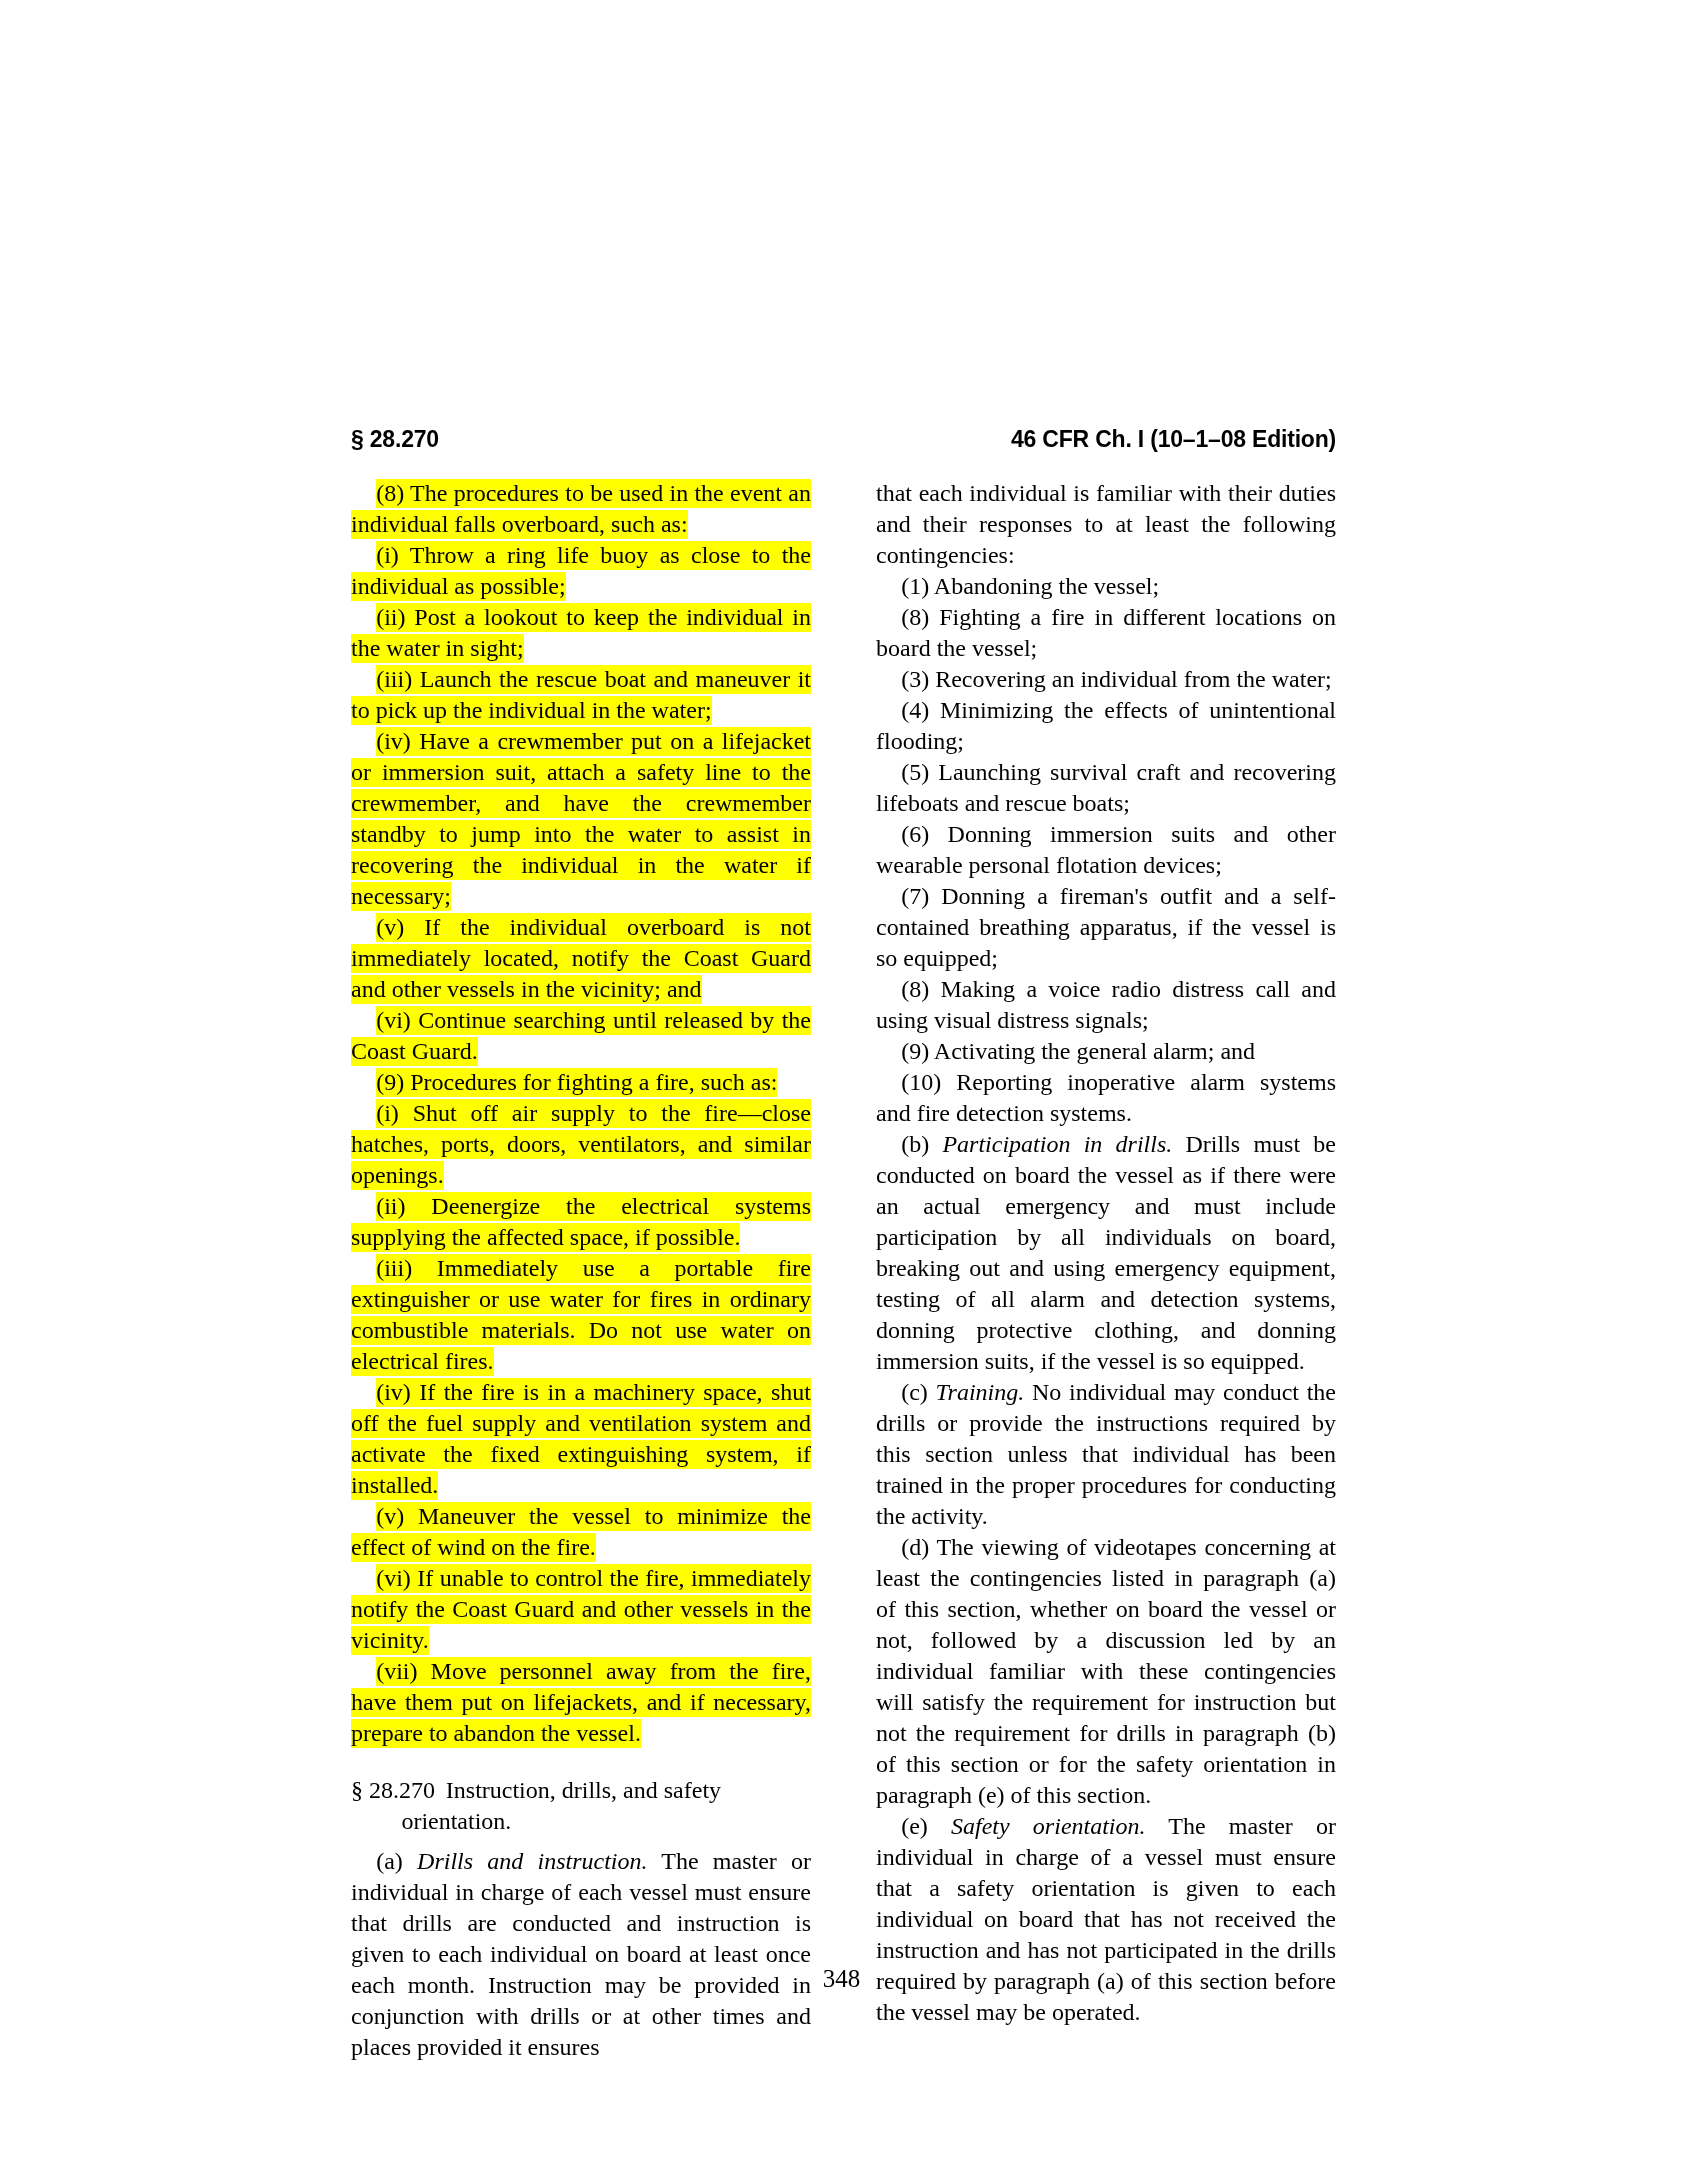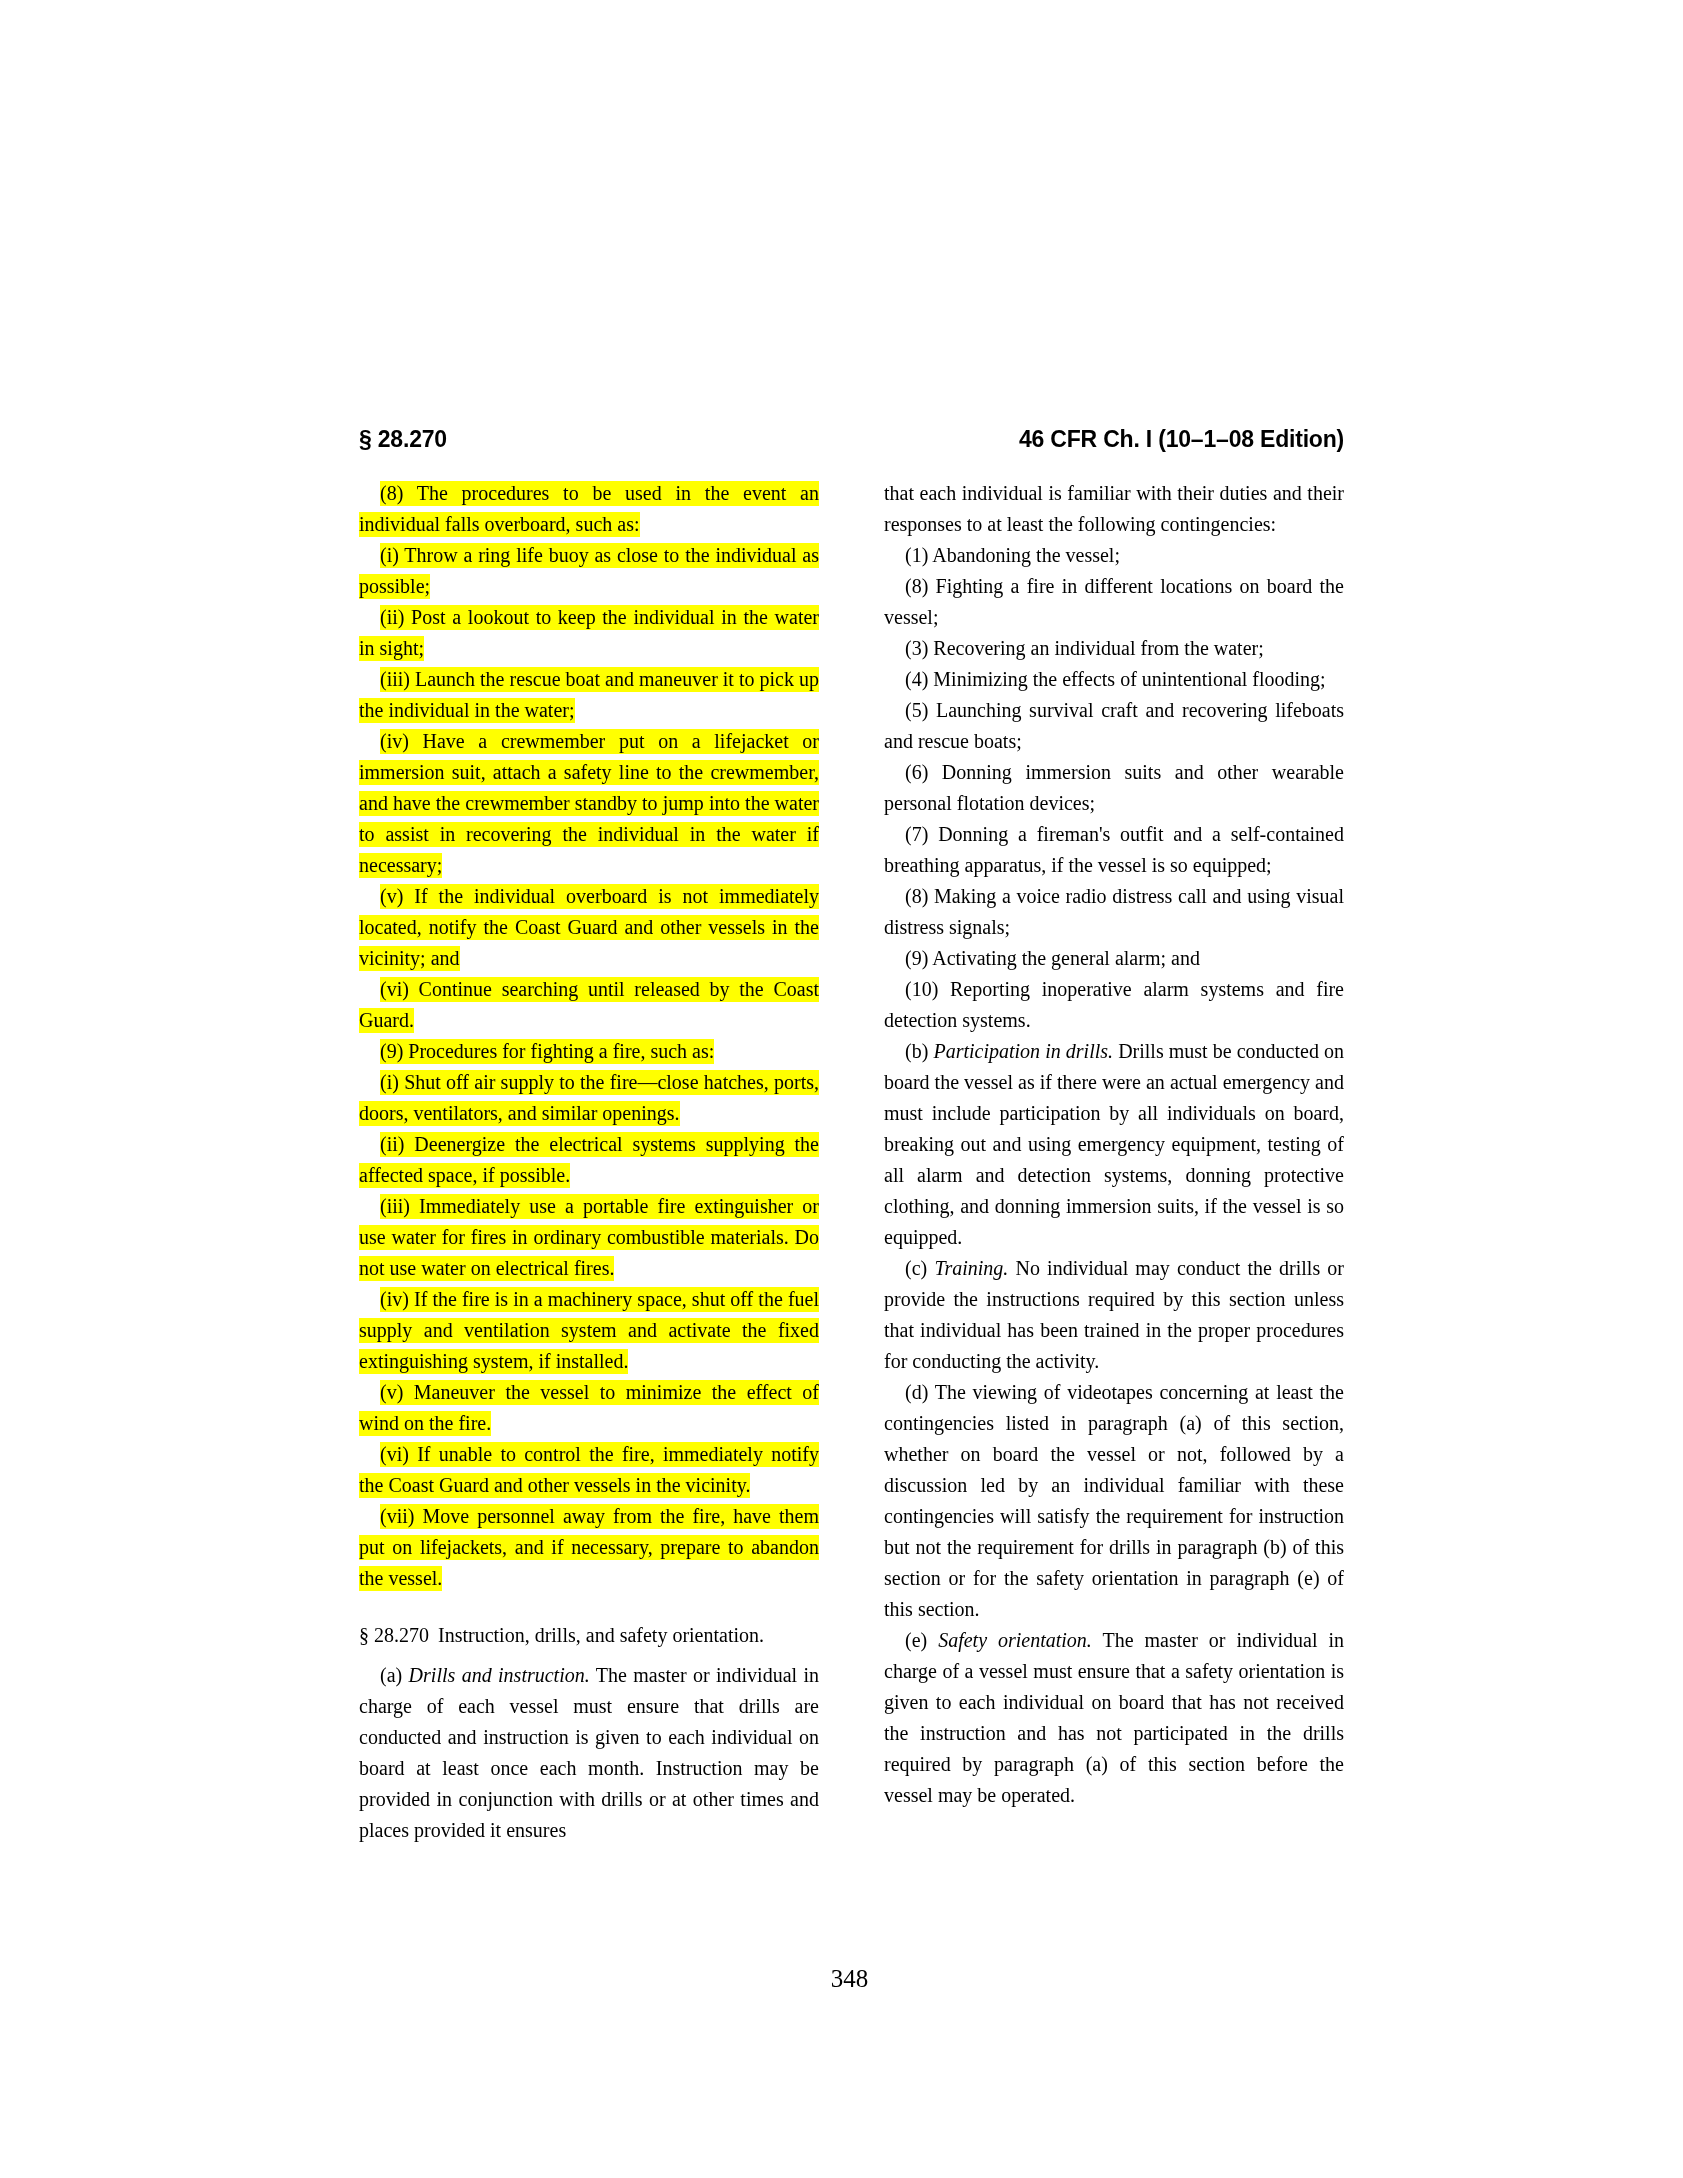--- a/index.html
+++ b/index.html
@@ -12,21 +12,21 @@
     width: 1683px;
     height: 2178px;
     font-family: "Liberation Serif", "DejaVu Serif", serif;
     color: #000000;
     position: relative;
     overflow: hidden;
   }
 
   .page {
     position: absolute;
-    left: 8px;
+    left: 0;
     top: 0;
     width: 1545px;
     height: 2178px;
   }
 
   
   .running-head {
     position: absolute;
     left: 351px;
     top: 426px;
@@ -47,21 +47,21 @@
     position: absolute;
     left: 351px;
     top: 478px;
     width: 985px;
     height: 1455px;
     display: flex;
     justify-content: space-between;
   }
   .col {
     width: 460px;
-    font-size: 20px;
+    font-size: 24px;
     line-height: 31px;
     text-align: justify;
     text-justify: inter-word;
     hyphens: manual;
   }
 
   p {
     margin: 0;
     text-indent: 1.05em;
   }

